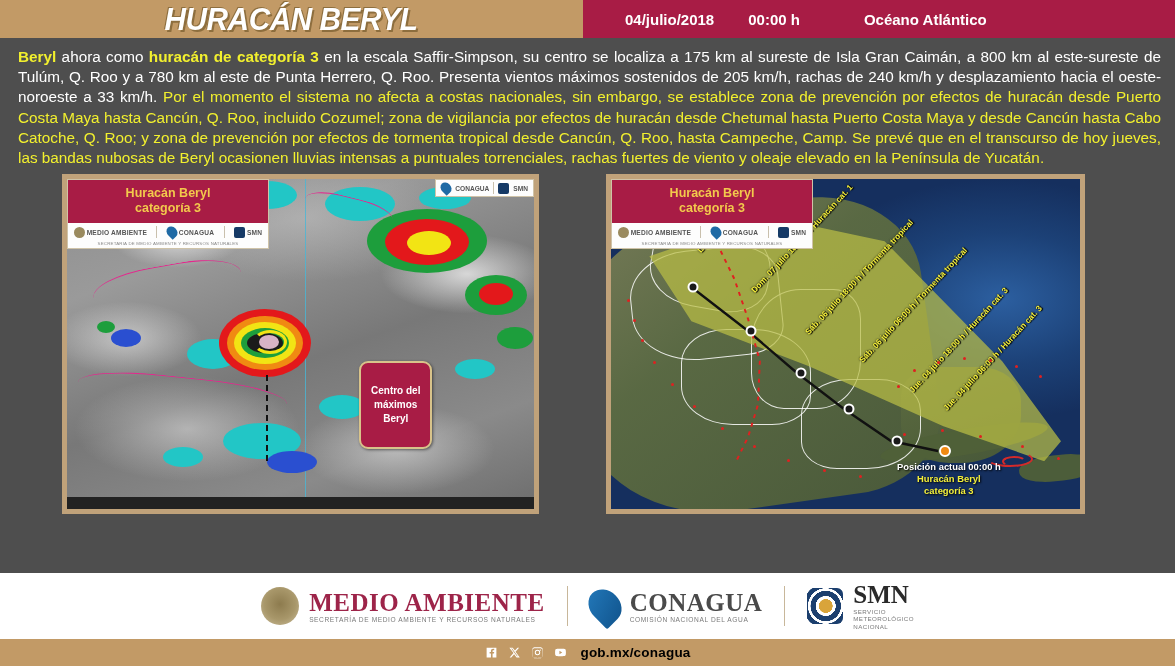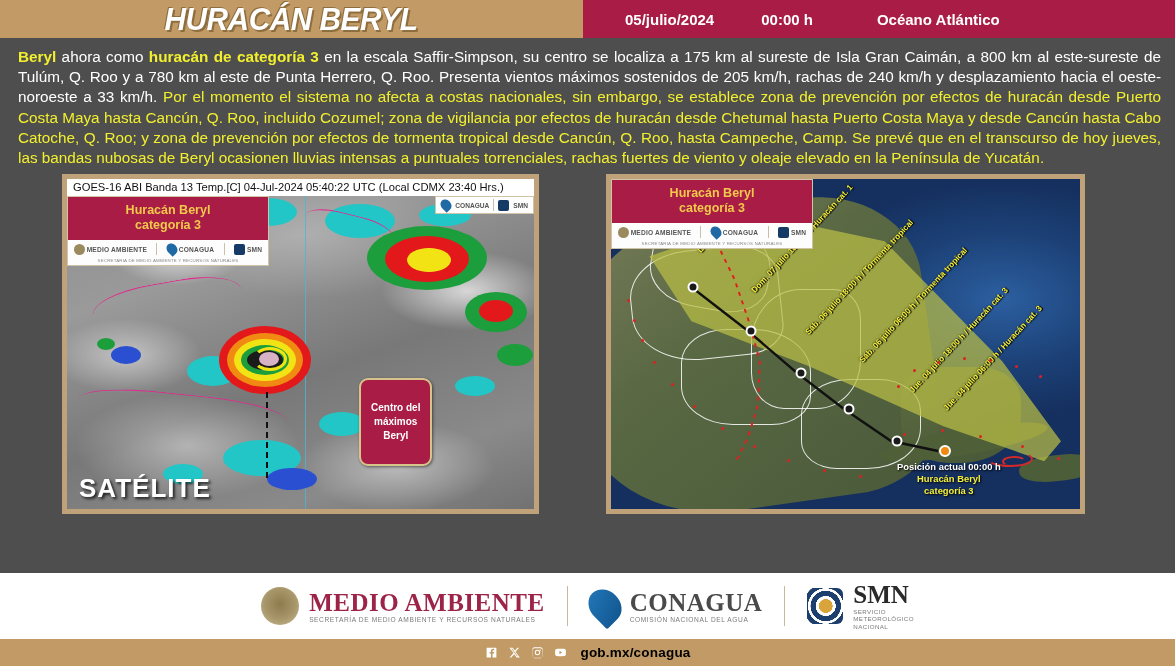--- a/index.html
+++ b/index.html
@@ -20,21 +20,21 @@
     font-size: 32px; font-weight: bold; color: #ffffff;
     font-style: italic; letter-spacing: -0.5px;
     text-shadow: 2px 2px 0 #8d6e3e, -1px -1px 0 #8d6e3e;
     transform: scaleX(0.93);
   }
   .header-right {
     flex: 1; background: #a81c45; display: flex;
     align-items: center; color: #fff; font-weight: bold; font-size: 15px;
   }
   .hr-date { margin-left: 42px; }
-  .hr-time { margin-left: 47px; }
+  .hr-time { margin-left: 34px; }
   .hr-basin { margin-left: 64px; }
 
   
   .bulletin {
     padding: 9px 14px 4px 18px;
     font-size: 15.3px; line-height: 20.2px;
     color: #ffffff; text-align: justify;
   }
   .hl { color: #f2f02e; font-weight: bold; }
   .hl-plain { color: #f2f02e; }
@@ -244,34 +244,33 @@
 </head>
 <body>
 
 <div class="page">
 
   <div class="header">
     <div class="header-left">
       <div class="header-title">HURACÁN BERYL</div>
     </div>
     <div class="header-right">
-      <span class="hr-date">05/julio/2024</span>
+      <span class="hr-date">04/julio/2018</span>
       <span class="hr-time">00:00 h</span>
       <span class="hr-basin">Océano Atlántico</span>
     </div>
   </div>
 
   <div class="bulletin">
     <span class="hl">Beryl</span><span> ahora como </span><span class="hl">huracán de categoría 3</span><span> en la escala Saffir-Simpson, su centro se localiza a 175 km al sureste de Isla Gran Caimán, a 800 km al este-sureste de Tulúm, Q. Roo y a 780 km al este de Punta Herrero, Q. Roo. Presenta vientos máximos sostenidos de 205 km/h, rachas de 240 km/h y desplazamiento hacia el oeste-noroeste a 33 km/h. </span><span class="hl-plain">Por el momento el sistema no afecta a costas nacionales, sin embargo, se establece zona de prevención por efectos de huracán desde Puerto Costa Maya hasta Cancún, Q. Roo, incluido Cozumel; zona de vigilancia por efectos de huracán desde Chetumal hasta Puerto Costa Maya y desde Cancún hasta Cabo Catoche, Q. Roo; y zona de prevención por efectos de tormenta tropical desde Cancún, Q. Roo, hasta Campeche, Camp. Se prevé que en el transcurso de hoy jueves, las bandas nubosas de Beryl ocasionen lluvias intensas a puntuales torrenciales, rachas fuertes de viento y oleaje elevado en la Península de Yucatán.</span>
   </div>
 
   <div class="panels">
 
     <div class="panel panel-sat">
-      <div class="sat-head">GOES-16 ABI Banda 13 Temp.[C] 04-Jul-2024 05:40:22 UTC (Local CDMX  23:40 Hrs.)</div>
       <div class="sat-body">
         <div class="ir-clouds"></div>
         <div class="sat-vert" style="left:238px"></div>
 
         <div class="ir-blobs">
           <div class="blob" style="left:300px;top:30px;width:120px;height:64px;background:#1d9e3c;"></div>
           <div class="blob" style="left:318px;top:40px;width:84px;height:46px;background:#e3181b;"></div>
           <div class="blob" style="left:340px;top:52px;width:44px;height:24px;background:#f2e414;"></div>
           <div class="blob" style="left:258px;top:8px;width:70px;height:34px;background:#22c6c6;"></div>
           <div class="blob" style="left:170px;top:2px;width:60px;height:28px;background:#22c6c6;"></div>
@@ -298,21 +297,20 @@
           <div class="eye-r eye-blk"></div>
           <div class="eye-r eye-wrap"></div>
           <div class="eye-r eye-core"></div>
         </div>
 
         <div class="coast" style="left:10px;top:198px;width:210px;height:40px;transform:rotate(6deg);"></div>
         <div class="coast" style="left:26px;top:86px;width:150px;height:50px;transform:rotate(-10deg);"></div>
         <div class="coast" style="left:236px;top:18px;width:90px;height:30px;transform:rotate(14deg);"></div>
         <div class="dashline" style="left:199px;top:196px;height:86px;"></div>
 
-        <div class="sat-label">SATÉLITE</div>
 
         <div class="callout">
           <div>Centro del</div>
           <div>máximos</div>
           <div>Beryl</div>
         </div>
 
         <div class="brand-plate">
           <div class="brand-red">
             <div>Huracán Beryl</div>

